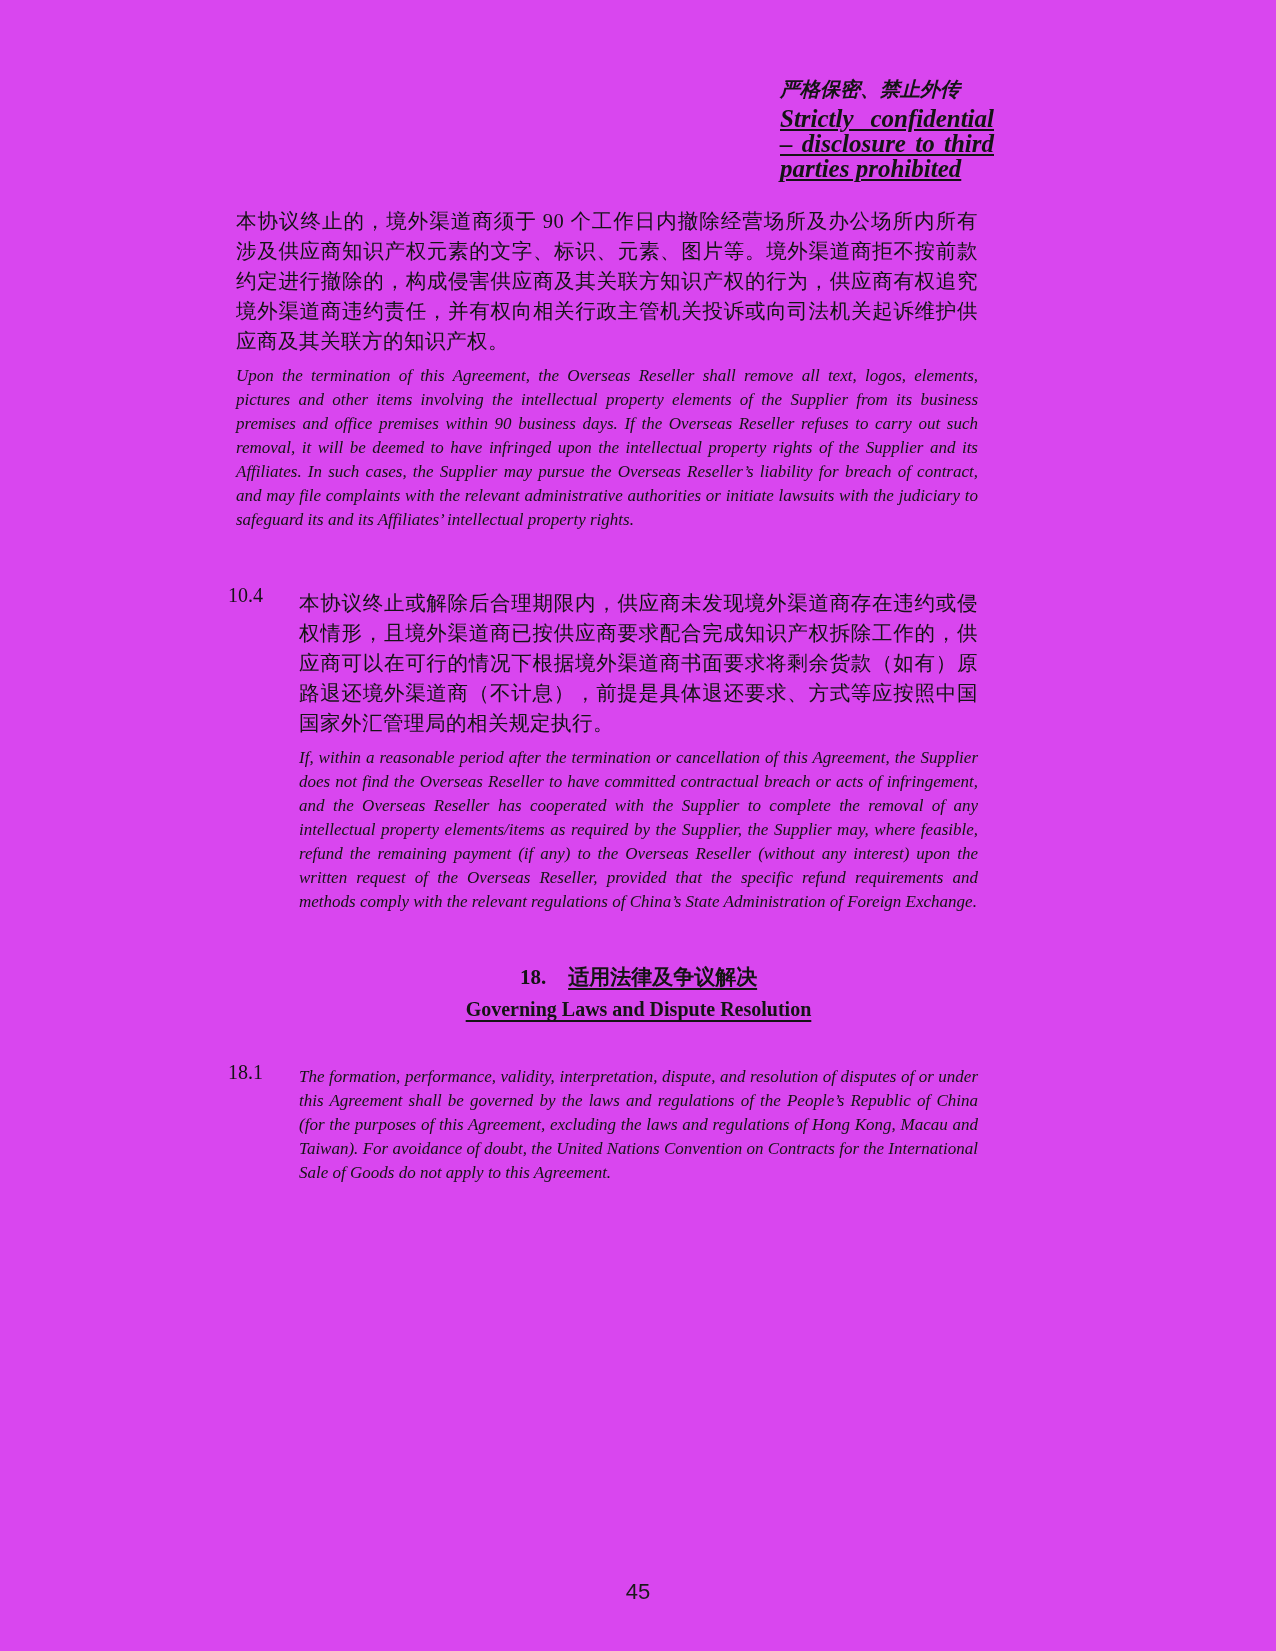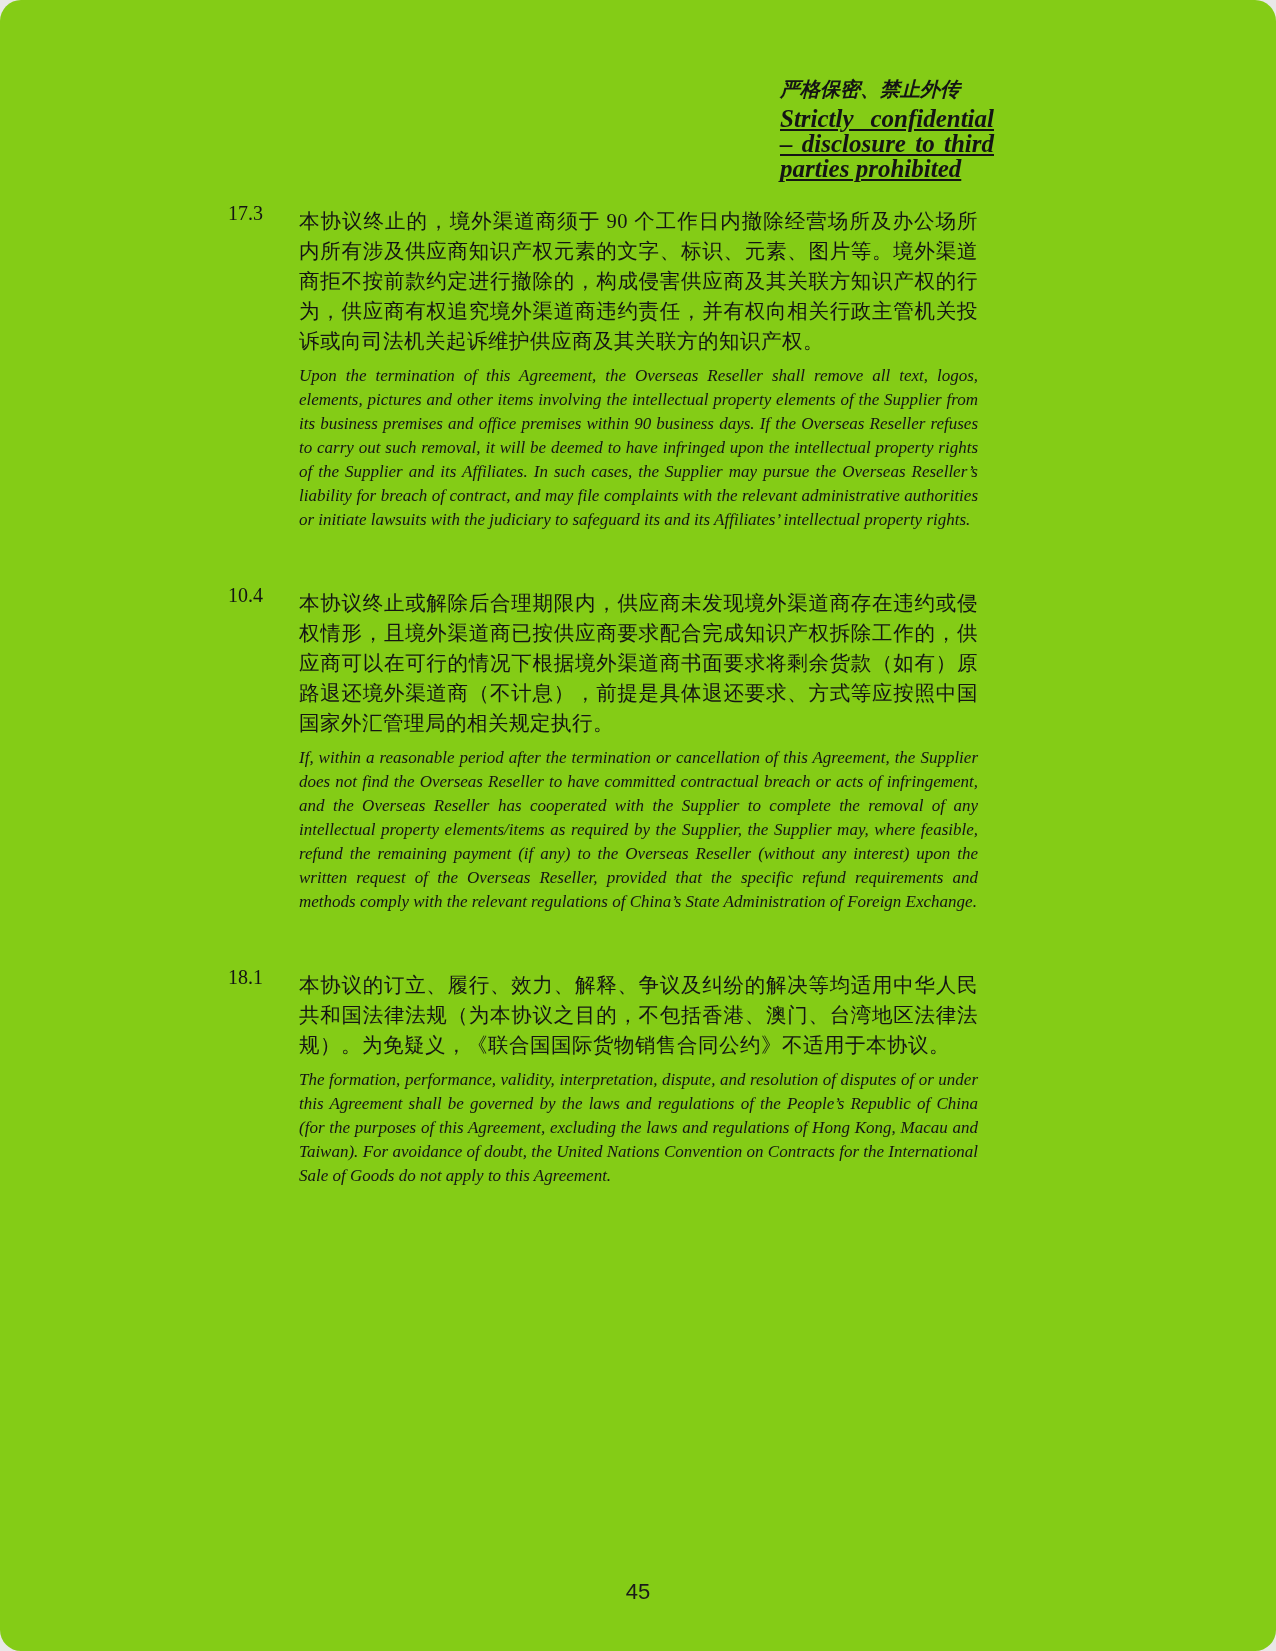--- a/index.html
+++ b/index.html
@@ -2,25 +2,24 @@
 <html><head>
 <meta charset="utf-8">
 <style>
   * { box-sizing: border-box; }
   html, body { margin: 0; padding: 0; background: #e8e8e8; }
   .page {
     position: relative;
     width: 1276px;
     height: 1651px;
     margin: 0 auto;
-    background: #84cc16;
+    background: #d946ef;
     color: #141414;
     font-family: "Liberation Serif", serif;
     overflow: hidden;
-    border-radius: 21px;
   }
 
   
   .header-note {
     position: absolute;
     top: 76px;
     left: 780px;
     width: 214px;
     font-weight: 700;
     font-style: italic;
@@ -90,40 +89,46 @@
 <div class="page">
 
   <div class="header-note">
     <div class="note-cn">严格保密、禁止外传</div>
     <div class="note-en">Strictly confidential – disclosure to third parties prohibited</div>
   </div>
 
   <div class="content">
 
     <section class="clause">
-      <div class="clause-num">17.3</div>
       <div class="clause-body">
         <p class="txt-cn">本协议终止的，境外渠道商须于 90 个工作日内撤除经营场所及办公场所内所有涉及供应商知识产权元素的文字、标识、元素、图片等。境外渠道商拒不按前款约定进行撤除的，构成侵害供应商及其关联方知识产权的行为，供应商有权追究境外渠道商违约责任，并有权向相关行政主管机关投诉或向司法机关起诉维护供应商及其关联方的知识产权。</p>
         <p class="txt-en">Upon the termination of this Agreement, the Overseas Reseller shall remove all text, logos, elements, pictures and other items involving the intellectual property elements of the Supplier from its business premises and office premises within 90 business days. If the Overseas Reseller refuses to carry out such removal, it will be deemed to have infringed upon the intellectual property rights of the Supplier and its Affiliates. In such cases, the Supplier may pursue the Overseas Reseller’s liability for breach of contract, and may file complaints with the relevant administrative authorities or initiate lawsuits with the judiciary to safeguard its and its Affiliates’ intellectual property rights.</p>
       </div>
     </section>
 
     <section class="clause">
       <div class="clause-num">10.4</div>
       <div class="clause-body">
         <p class="txt-cn">本协议终止或解除后合理期限内，供应商未发现境外渠道商存在违约或侵权情形，且境外渠道商已按供应商要求配合完成知识产权拆除工作的，供应商可以在可行的情况下根据境外渠道商书面要求将剩余货款（如有）原路退还境外渠道商（不计息），前提是具体退还要求、方式等应按照中国国家外汇管理局的相关规定执行。</p>
         <p class="txt-en">If, within a reasonable period after the termination or cancellation of this Agreement, the Supplier does not find the Overseas Reseller to have committed contractual breach or acts of infringement, and the Overseas Reseller has cooperated with the Supplier to complete the removal of any intellectual property elements/items as required by the Supplier, the Supplier may, where feasible, refund the remaining payment (if any) to the Overseas Reseller (without any interest) upon the written request of the Overseas Reseller, provided that the specific refund requirements and methods comply with the relevant regulations of China’s State Administration of Foreign Exchange.</p>
       </div>
     </section>
 
+    <div class="section-heading">
+      <div class="h-line-cn">
+        <span class="h-num">18.</span><span class="underlined">适用法律及争议解决</span>
+      </div>
+      <div class="h-line-en">
+        <span class="underlined">Governing Laws and Dispute Resolution</span>
+      </div>
+    </div>
 
     <section class="clause">
       <div class="clause-num">18.1</div>
       <div class="clause-body">
-        <p class="txt-cn">本协议的订立、履行、效力、解释、争议及纠纷的解决等均适用中华人民共和国法律法规（为本协议之目的，不包括香港、澳门、台湾地区法律法规）。为免疑义，《联合国国际货物销售合同公约》不适用于本协议。</p>
         <p class="txt-en">The formation, performance, validity, interpretation, dispute, and resolution of disputes of or under this Agreement shall be governed by the laws and regulations of the People’s Republic of China (for the purposes of this Agreement, excluding the laws and regulations of Hong Kong, Macau and Taiwan). For avoidance of doubt, the United Nations Convention on Contracts for the International Sale of Goods do not apply to this Agreement.</p>
       </div>
     </section>
 
   </div>
 
   <div class="page-number">45</div>
 
 </div>
 

